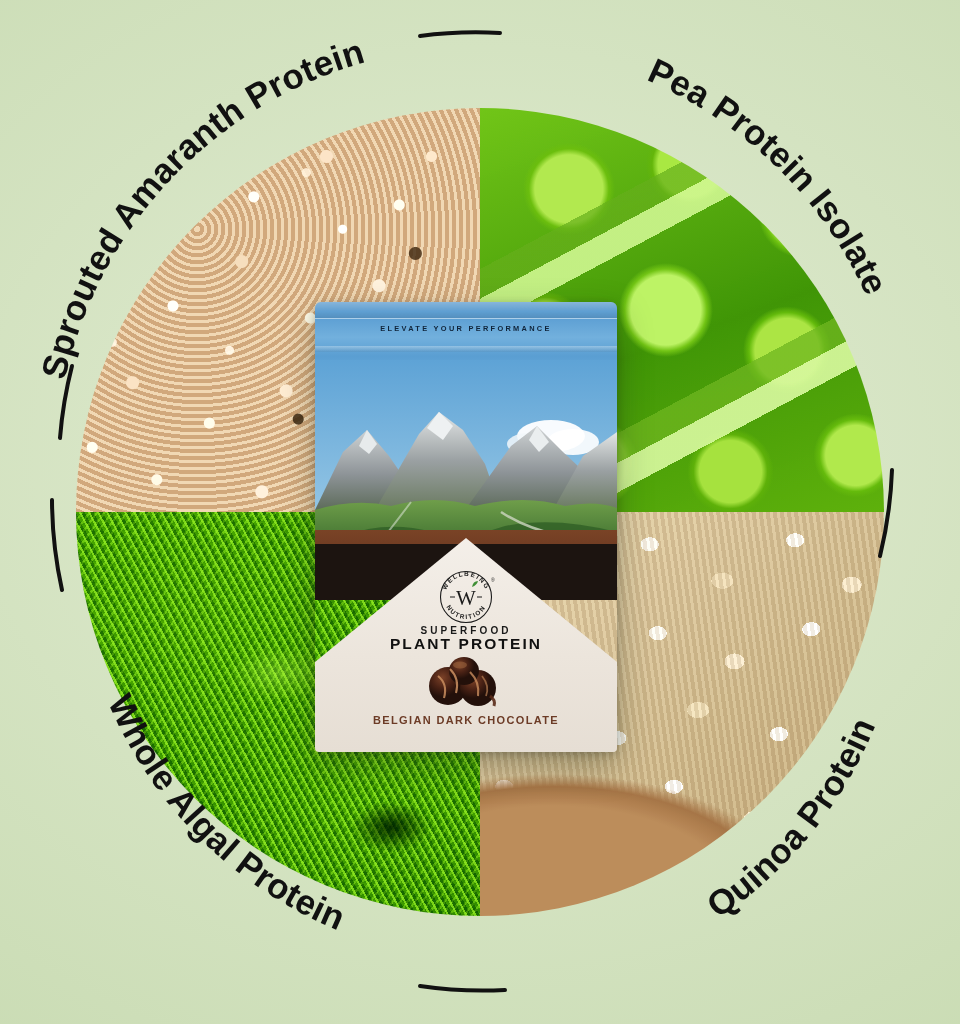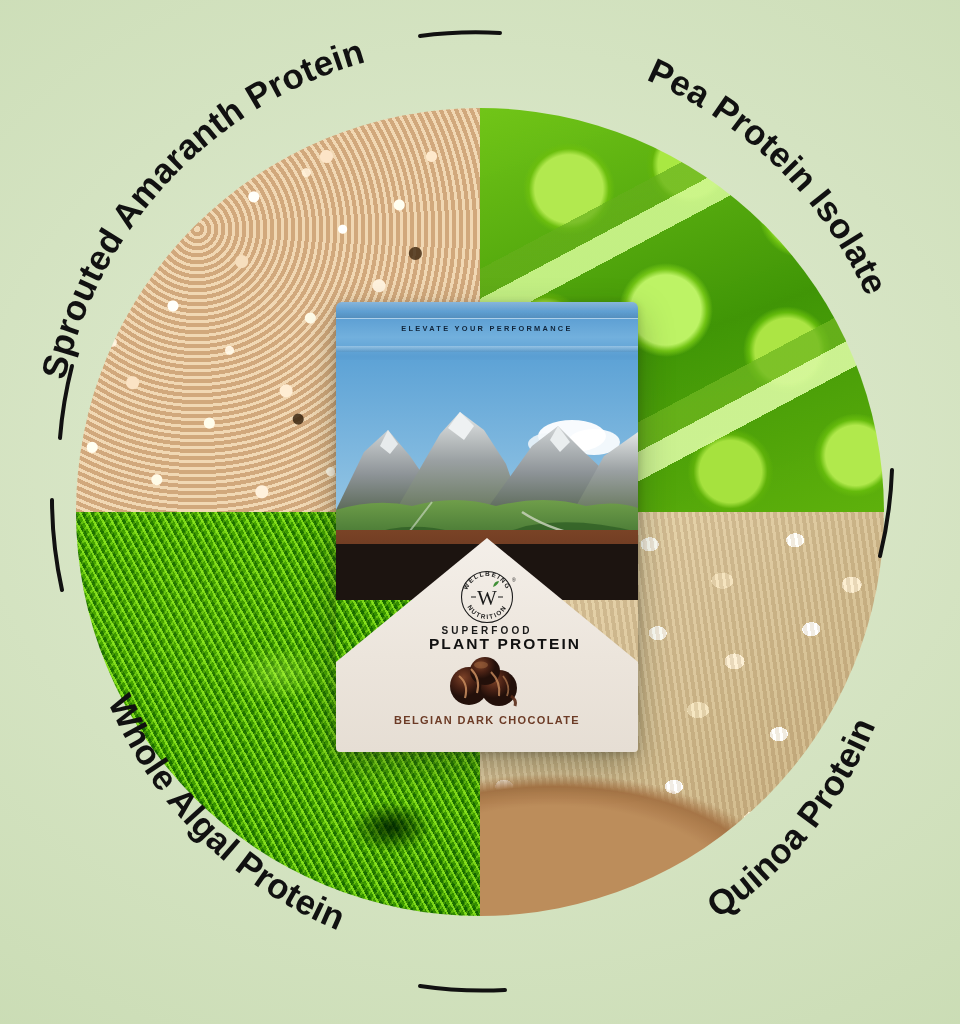--- a/index.html
+++ b/index.html
@@ -159,21 +159,21 @@
 
   
   #ring{ position:absolute; left:0; top:0; width:960px; height:1024px; pointer-events:none; }
   #ring text{
     font-family:"Liberation Sans", sans-serif;
     font-weight:bold; font-size:35px; fill:#111; letter-spacing:.2px;
   }
 
   
   #pouch{
-    position:absolute; left:336px; top:302px;
+    position:absolute; left:315px; top:302px;
     width:302px; height:450px;
     border-radius:6px 6px 4px 4px;
     overflow:hidden;
     box-shadow:0 14px 34px rgba(30,40,20,.34), 0 2px 8px rgba(0,0,0,.2);
   }
   .pouch-top{
     position:absolute; left:0; top:0; width:100%; height:118px;
     background:linear-gradient(180deg,#4b90c8 0%,#5ea0d4 14%,#72b0dd 30%,#5a9ed2 46%,#6fb4e0 70%,#8fc8e8 100%);
     overflow:hidden;
   }
@@ -210,21 +210,20 @@
 
   .logo{ position:absolute; left:50%; top:28px; transform:translateX(-50%); width:62px; height:62px; }
   .brand-sup{
     position:absolute; left:50%; top:87px; transform:translateX(-50%);
     font-size:10px; font-weight:bold; letter-spacing:3.1px; color:#1a1a1a;
   }
   .brand-main{
     position:absolute; left:50%; top:97px; transform:translateX(-50%);
     font-size:15.5px; font-weight:bold; letter-spacing:2.1px; color:#111;
     white-space:nowrap;
-    margin-left:18px;
   }
   .truffles{ position:absolute; left:50%; top:118px; transform:translateX(-50%); width:92px; height:52px; }
   .flavour{
     position:absolute; left:50%; top:176px; transform:translateX(-50%);
     font-size:11px; font-weight:bold; letter-spacing:1.35px; color:#6c3b26;
     white-space:nowrap;
   }
 </style>
 </head>
 <body>

